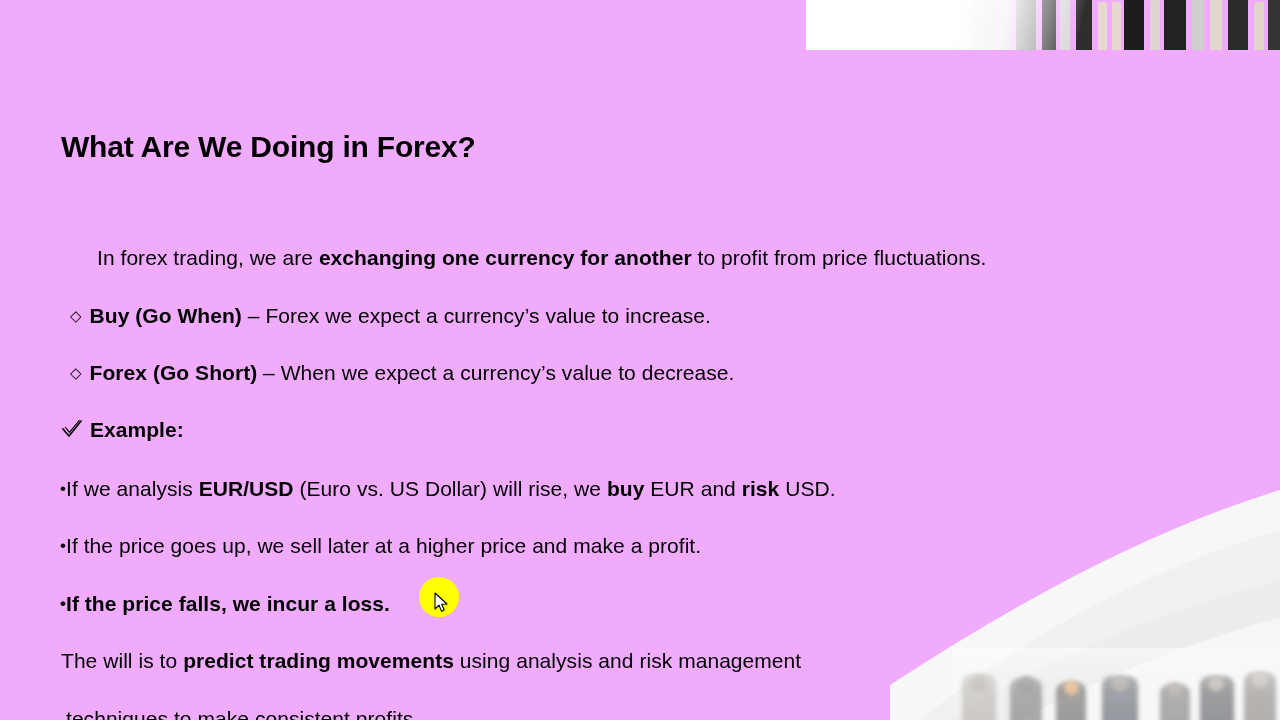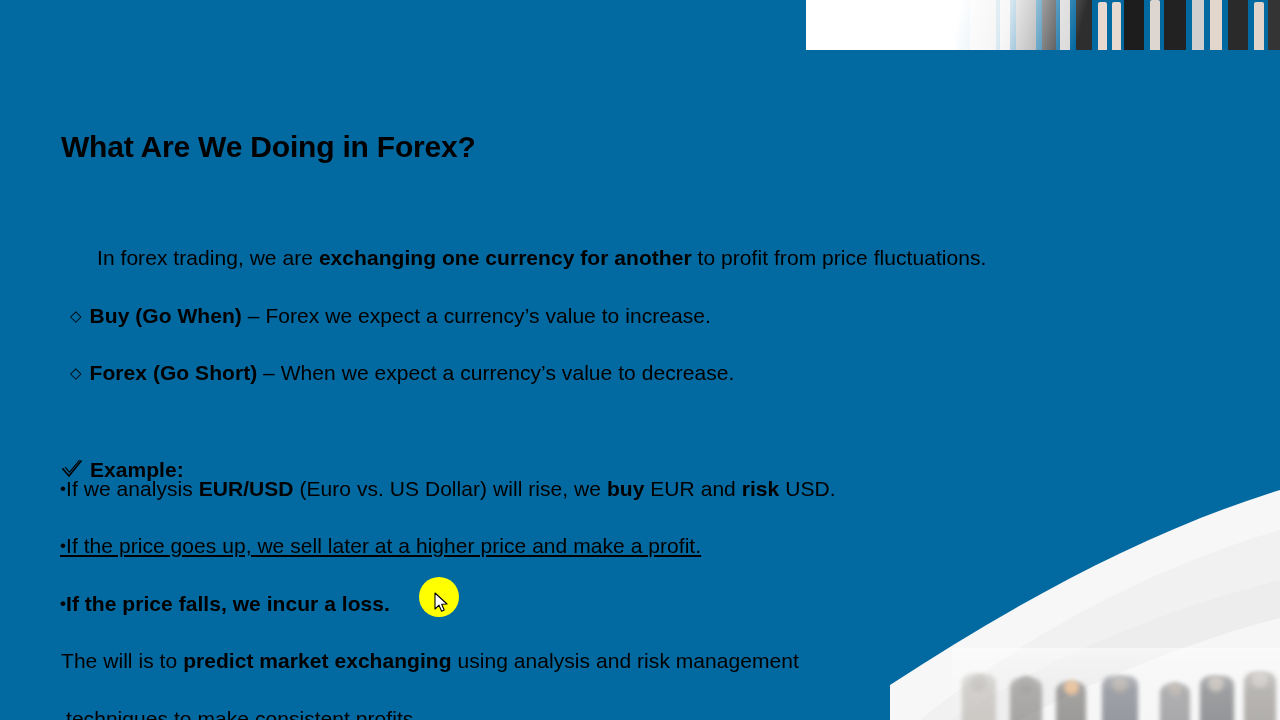--- a/index.html
+++ b/index.html
@@ -12,21 +12,21 @@
     height: 720px;
     overflow: hidden;
     position: relative;
     font-family: "Liberation Sans", sans-serif;
     color: #000000;
   }
 
   #slide {
     position: absolute;
     inset: 0;
-    background: #0369a1;
+    background: #f0abfc;
     overflow: hidden;
   }
 
   
   .photo-top {
     position: absolute;
     top: 0;
     left: 806px;
     width: 474px;
     height: 50px;
@@ -118,23 +118,23 @@
     font-size: 21px;
     line-height: 26px;
     white-space: nowrap;
     letter-spacing: 0.05px;
   }
   .body-line b { font-weight: bold; }
 
   .l-intro   { left: 61px; top: 245px; margin-left: 36px; }
   .l-buy     { left: 70px; top: 303px; }
   .l-sell    { left: 70px; top: 360px; }
-  .l-example { left: 61px; top: 417px; margin-top: 40px; }
+  .l-example { left: 61px; top: 417px; }
   .l-eur     { left: 60px; top: 476px; }
-  .l-up      { left: 60px; top: 533px; text-decoration: underline; }
+  .l-up      { left: 60px; top: 533px; }
   .l-down    { left: 60px; top: 591px; font-weight: bold; }
   .l-goal    { left: 61px; top: 648px; }
   .l-tech    { left: 66px; top: 706px; }
 
   .dia {
     font-size: 15px;
     vertical-align: 2px;
     margin-right: 8px;
   }
   .chk {
@@ -251,21 +251,21 @@
             <path d="M2,10 L8,17 L20,2" fill="none" stroke="#000000" stroke-width="1.6" stroke-linecap="square"></path>
             <path d="M4.4,8.4 L8.4,13.4 L18.2,1.6" fill="none" stroke="#000000" stroke-width="1.1" stroke-linecap="square"></path>
           </svg></span><b>Example:</b></div>
 
     <div class="body-line l-eur"><span class="dot">•</span><span>If we analysis </span><b>EUR/USD</b><span> (Euro vs. US Dollar) will rise, we </span><b>buy</b><span> EUR and </span><b>risk</b><span> USD.</span></div>
 
     <div class="body-line l-up"><span class="dot">•</span><span>If the price goes up, we sell later at a higher price and make a profit.</span></div>
 
     <div class="body-line l-down"><span class="dot">•</span><span>If the price falls, we incur a loss.</span></div>
 
-    <div class="body-line l-goal"><span>The will is to </span><b>predict market exchanging</b><span> using analysis and risk management</span></div>
+    <div class="body-line l-goal"><span>The will is to </span><b>predict trading movements</b><span> using analysis and risk management</span></div>
 
     <div class="body-line l-tech">techniques to make consistent profits.</div>
   </div>
 
   <div class="click-halo"></div>
   <div class="cursor">
     <svg width="16" height="22" viewBox="0 0 16 22">
       <path d="M1,1 L1,17 L5,13.2 L7.6,19.2 L10.2,18 L7.7,12.2 L13,12 Z" fill="#ffffff" stroke="#000000" stroke-width="1.1" stroke-linejoin="round"></path>
     </svg>
   </div>

